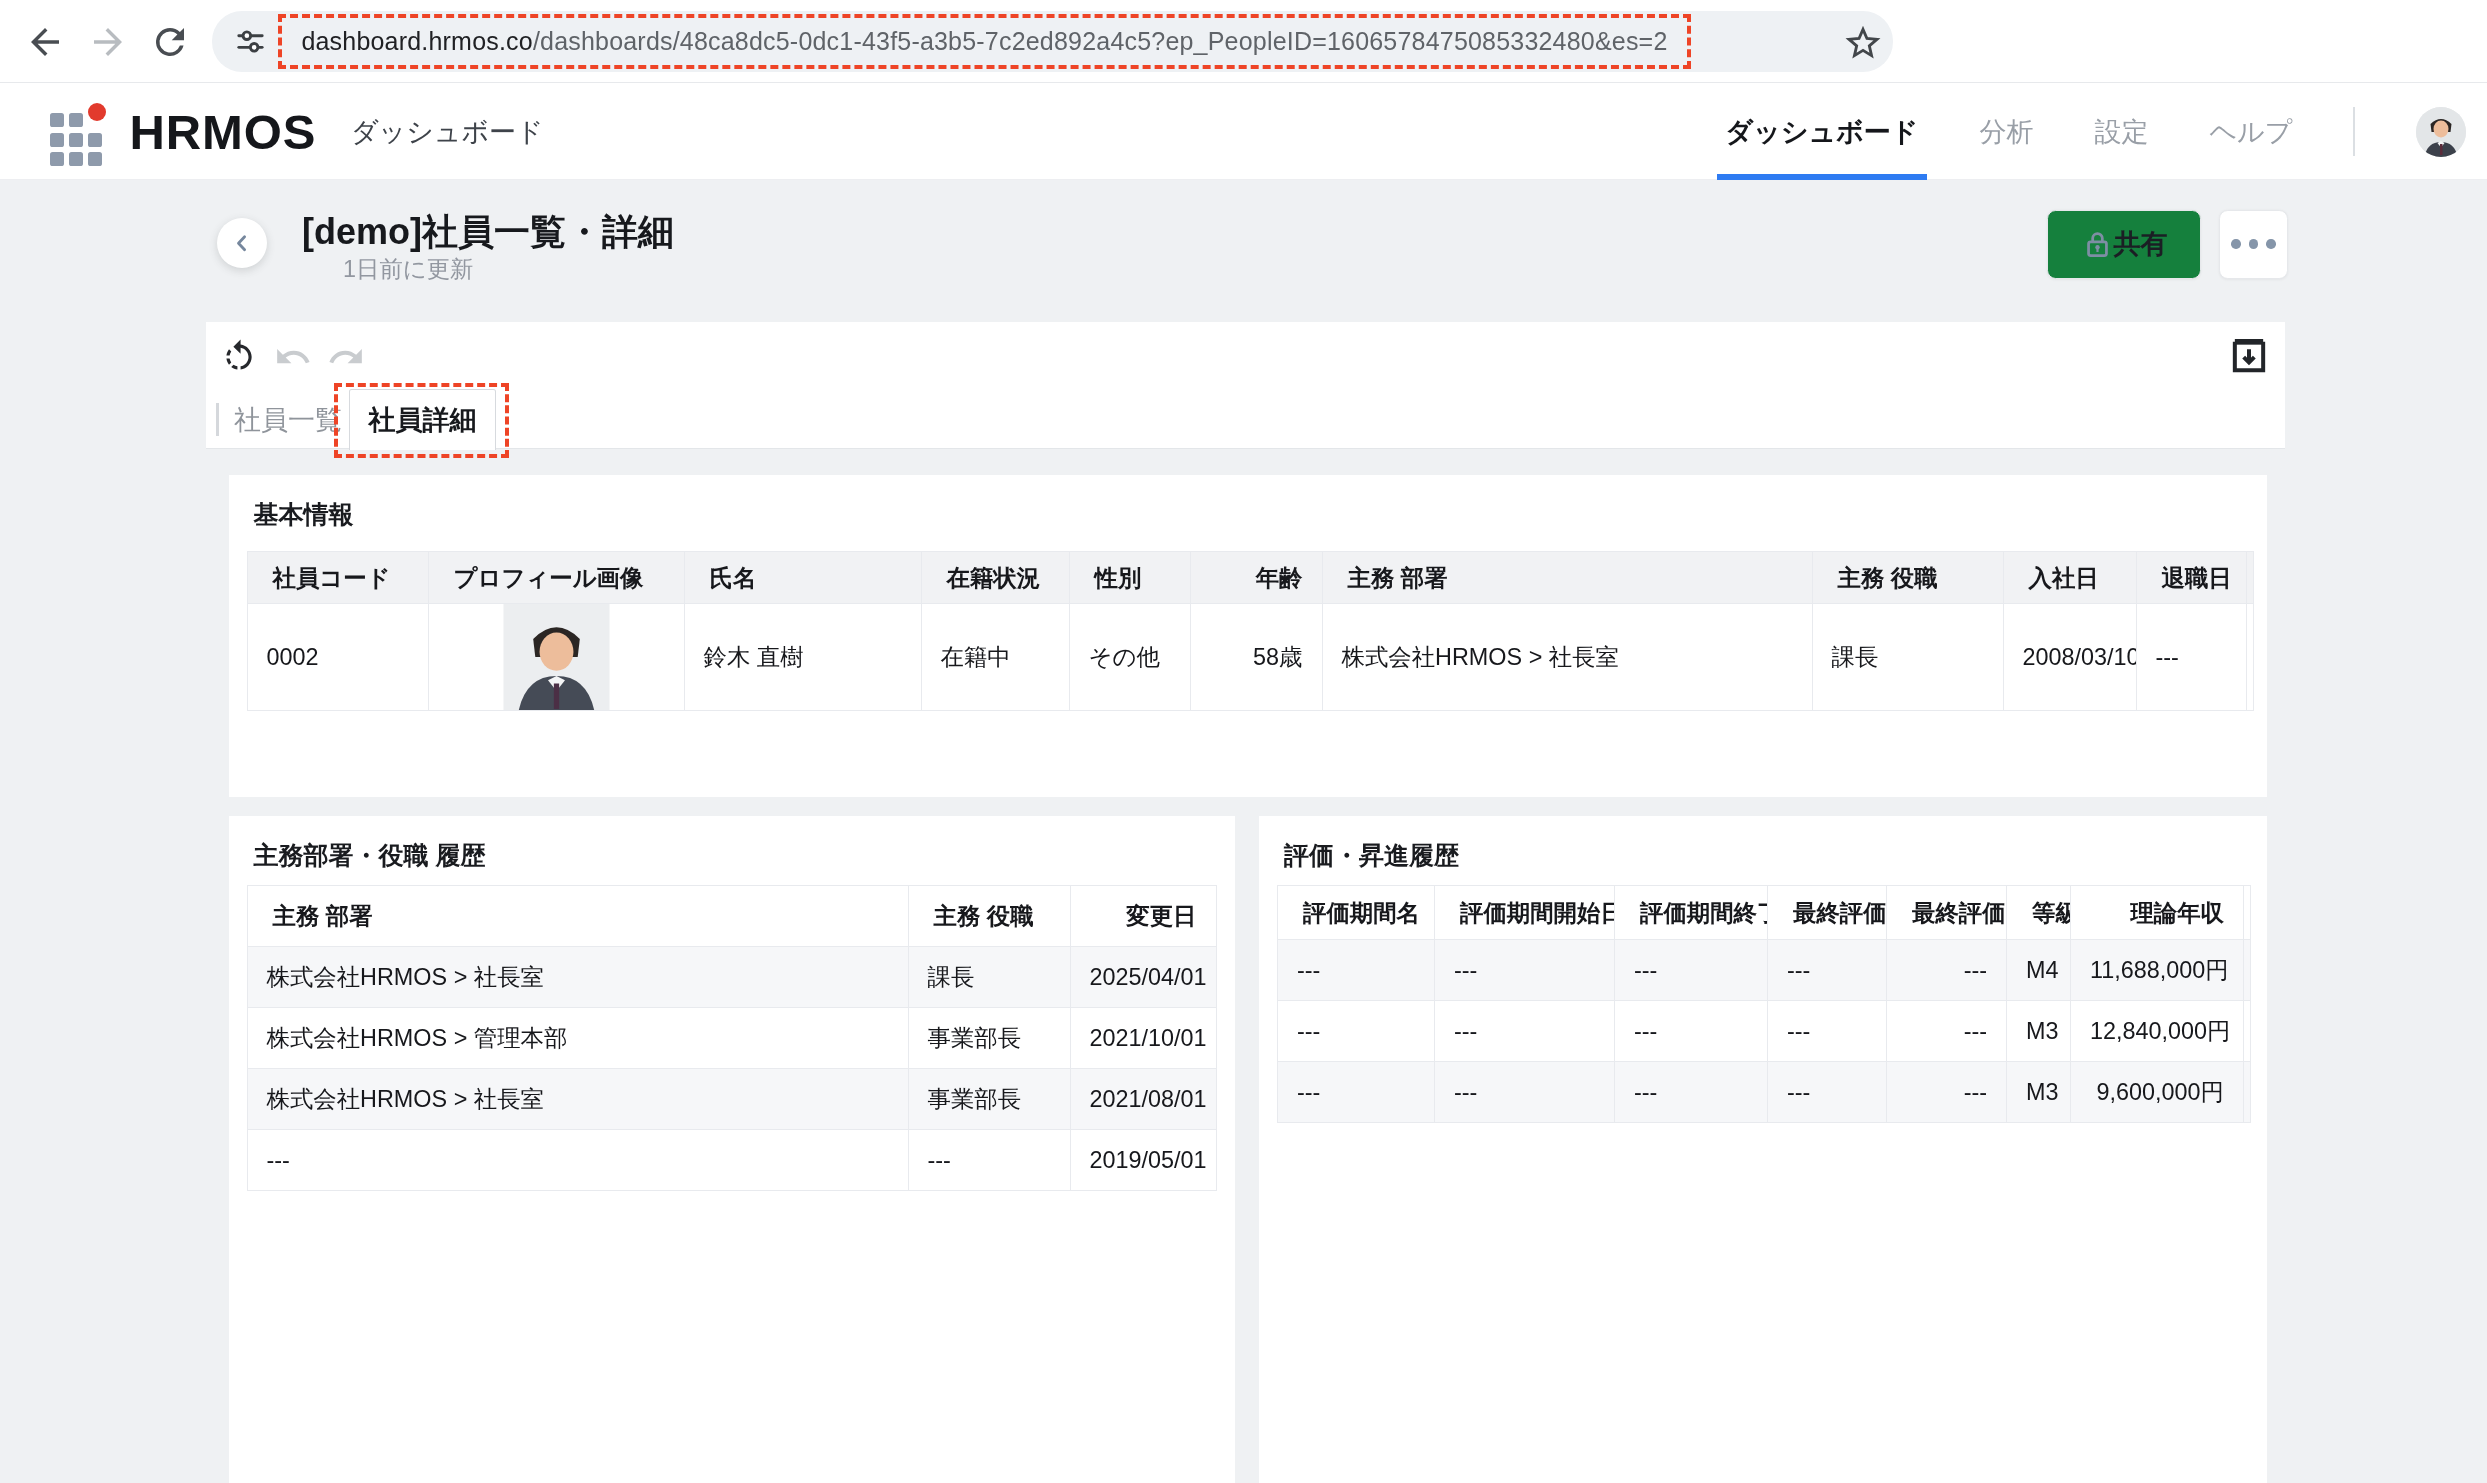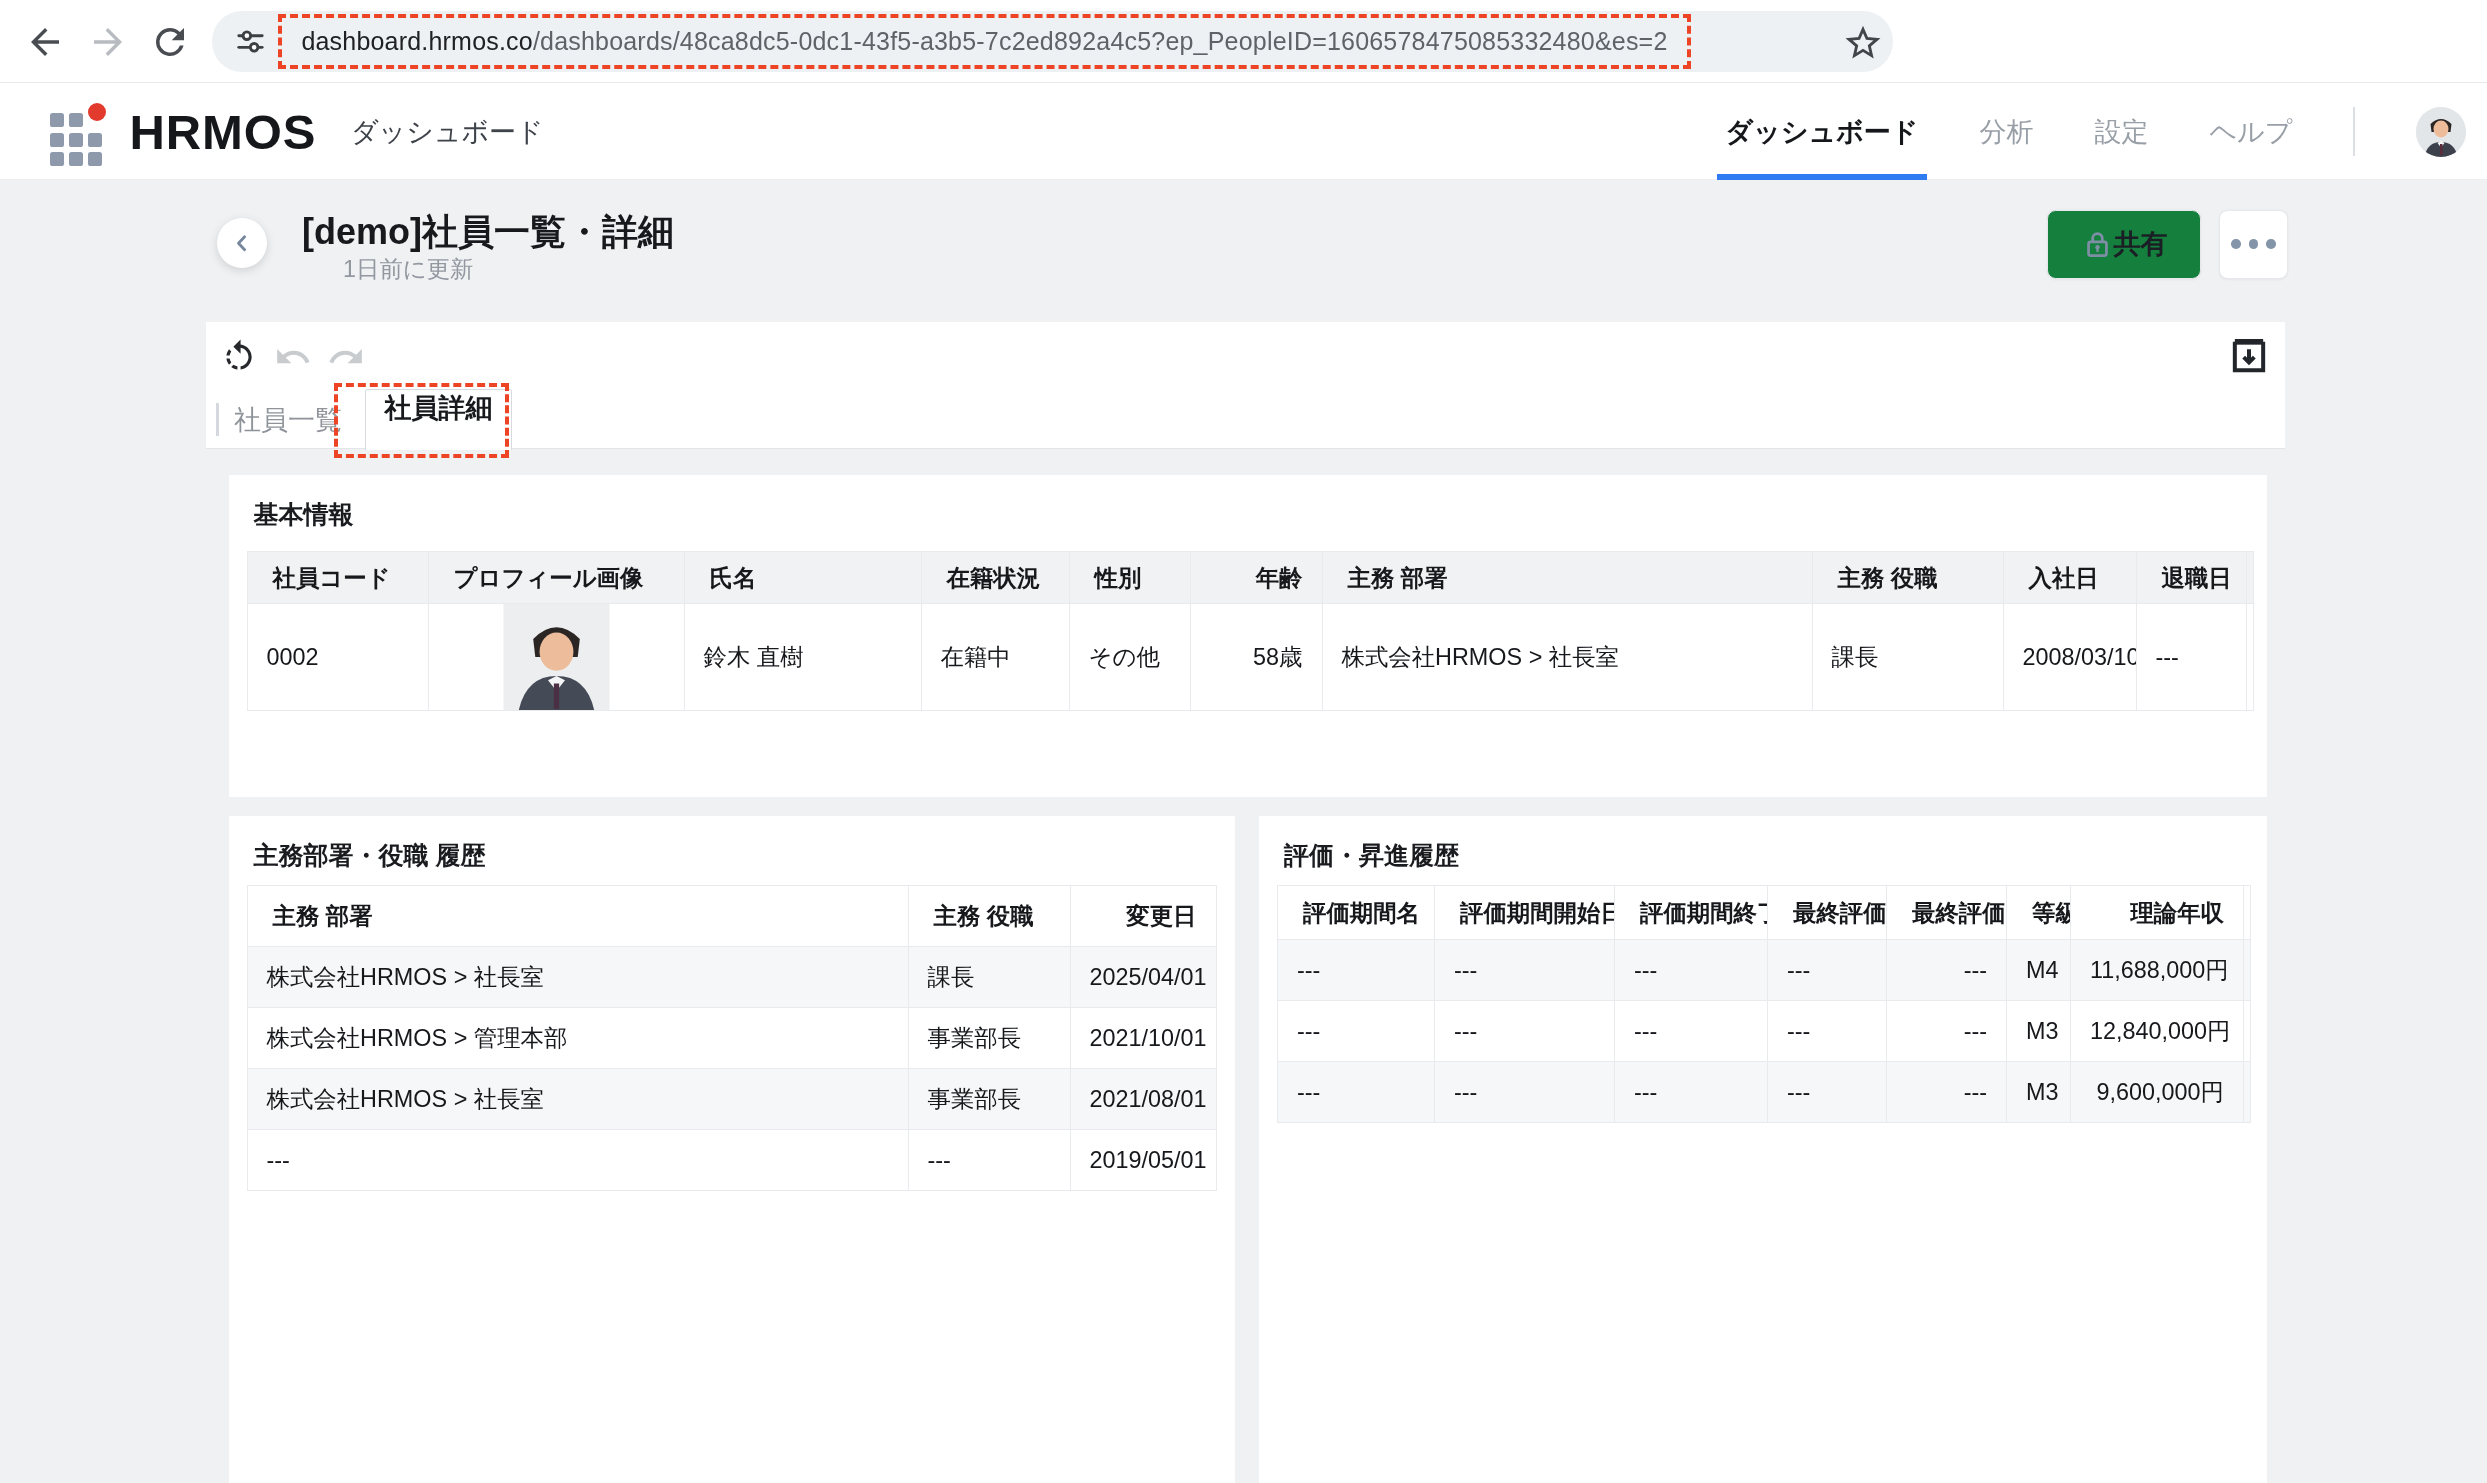--- a/index.html
+++ b/index.html
@@ -54,21 +54,21 @@
   .dash { position:absolute; left:206px; top:142px; width:2079px; height:1161px; }
   .dash-strip { position:absolute; left:0; top:0; width:100%; height:127px; background:#fff; border-bottom:1.7px solid #e3e6e9; }
   .tool-ico { position:absolute; top:15.6px; width:38px; height:38px; color:#26282c; cursor:pointer; }
   .tool-ico svg { width:100%; height:100%; fill:currentColor; }
   .tool-ico.dim { color:#c9cccf; }
   .export-ico { position:absolute; right:15.6px; top:14px; width:40px; height:40px; color:#222529; cursor:pointer; }
   .export-ico svg { width:100%; height:100%; fill:none; stroke:currentColor; stroke-width:2.4; }
   .tabs-row { position:absolute; left:0; bottom:0; width:100%; height:57px; }
   .tab-vbar { position:absolute; left:10.4px; top:12px; width:2.6px; height:33px; background:#d5d8dc; }
   .tab-inactive { position:absolute; left:28px; top:0; height:57px; display:flex; align-items:center; font-size:27px; color:#8f949b; cursor:pointer; }
-  .tab-active { position:absolute; left:143px; bottom:-1.7px; width:147px; height:61px; background:#fff; border:1.7px solid #d7dade; border-bottom:none; border-radius:2.6px 2.6px 0 0; display:flex; align-items:flex-start; justify-content:center; font-size:27px; font-weight:700; color:#17191d; cursor:pointer; z-index:3;margin-left:16px; }
+  .tab-active { position:absolute; left:143px; bottom:-1.7px; width:147px; height:61px; background:#fff; border:1.7px solid #d7dade; border-bottom:none; border-radius:2.6px 2.6px 0 0; display:flex; align-items:center; justify-content:center; font-size:27px; font-weight:700; color:#17191d; cursor:pointer; z-index:3; }
   .tab-annotation { position:absolute; left:128px; bottom:-10.4px; width:175px; height:75px; border:4.3px dashed #ee4426; z-index:4; pointer-events:none; }
 
   .sheet { position:absolute; left:0; top:127px; width:100%; height:1035px; background:#eff1f3; overflow:hidden; }
   .card { position:absolute; background:#fff; }
   .card-basic { left:22.5px; top:26px; width:2038px; height:322px; }
   .card-dept  { left:22.5px; top:367px; width:1006px; height:669px; }
   .card-eval  { left:1053px; top:367px; width:1008px; height:669px; }
   .card-title { position:absolute; left:25px; top:22.5px; font-size:25px; font-weight:700; color:#191b1f; }
 
   table { border-collapse:collapse; table-layout:fixed; }

